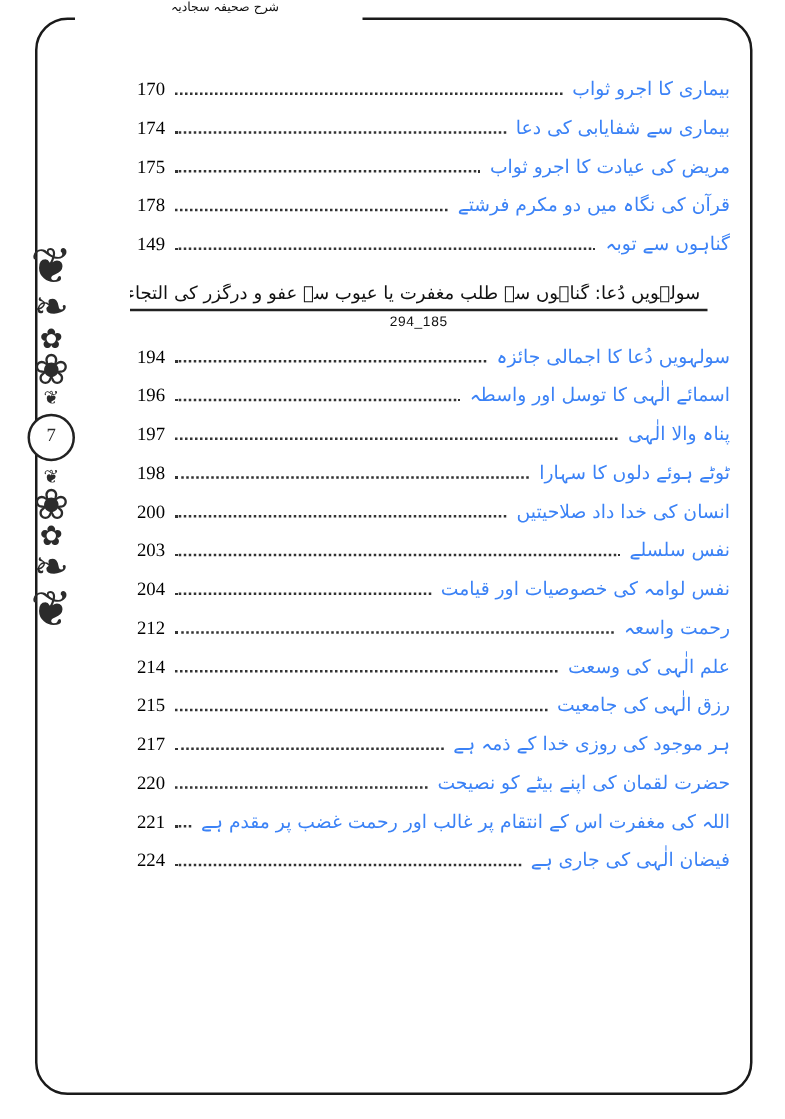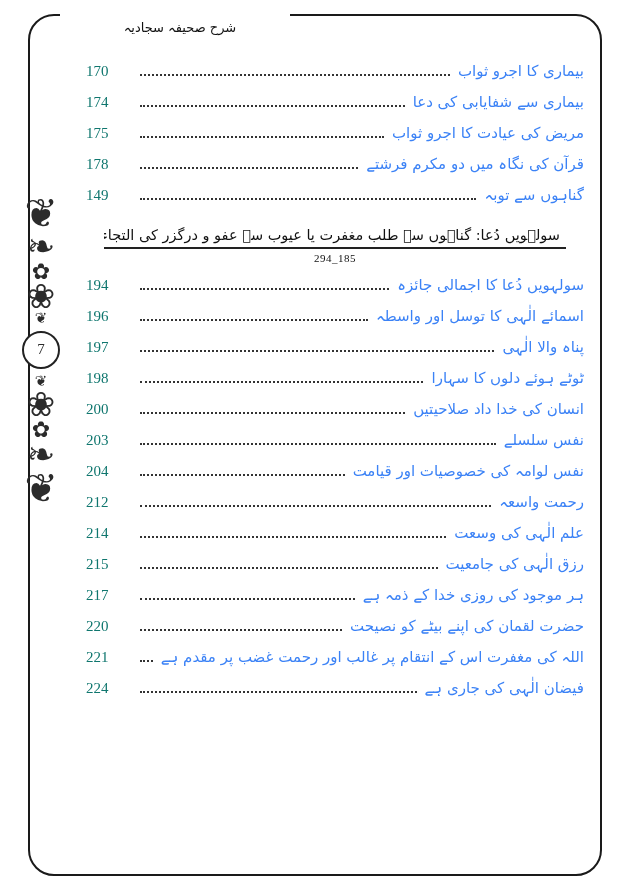--- a/index.html
+++ b/index.html
@@ -33,24 +33,24 @@
     left: 60px;
     top: 6px;
     width: 230px;
     height: 22px;
     background: #ffffff;
   }
 
   .header {
     position: absolute;
     left: 70px;
-    top: 20px;
+    top: 0;
     width: 220px;
     text-align: center;
-    font-size: 13px;
+    font-size: 10px;
     font-family: "DejaVu Sans", "Liberation Sans", sans-serif;
     direction: rtl;
     color: #111;
     letter-spacing: 0px;
   }
 
   
   .ornament-col {
     position: absolute;
     left: 10px;
@@ -91,24 +91,24 @@
     top: 62px;
     width: 498px;
   }
   .toc-row {
     display: flex;
     align-items: baseline;
     height: 31px;
   }
   .pg {
     width: 46px;
-    text-align: left;
+    text-align: right;
     font-size: 15px;
     font-family: "Liberation Serif", serif;
-    color: #0f766e;
+    color: #000000;
     flex: 0 0 46px;
   }
   .dots {
     flex: 1 1 auto;
     border-bottom: 2px dotted #333;
     margin: 0 8px 5px 8px;
     height: 0px;
   }
   .title {
     direction: rtl;
@@ -132,21 +132,21 @@
     padding: 0 6px 4px 6px;
     border-bottom: 2px solid #222;
     display: block;
     margin: 0 18px;
     white-space: nowrap;
     overflow: hidden;
   }
   .section-range {
     text-align: center;
     font-size: 11px;
-    font-family: Liberation Serif, serif;
+    font-family: Liberation Sans, sans-serif;
     margin-top: 3px;
     letter-spacing: 0.5px;
   }
   .gap-sm { height: 8px; }
 </style>
 </head>
 <body>
 
 <div class="page-frame"></div>
 <div class="frame-mask"></div>

